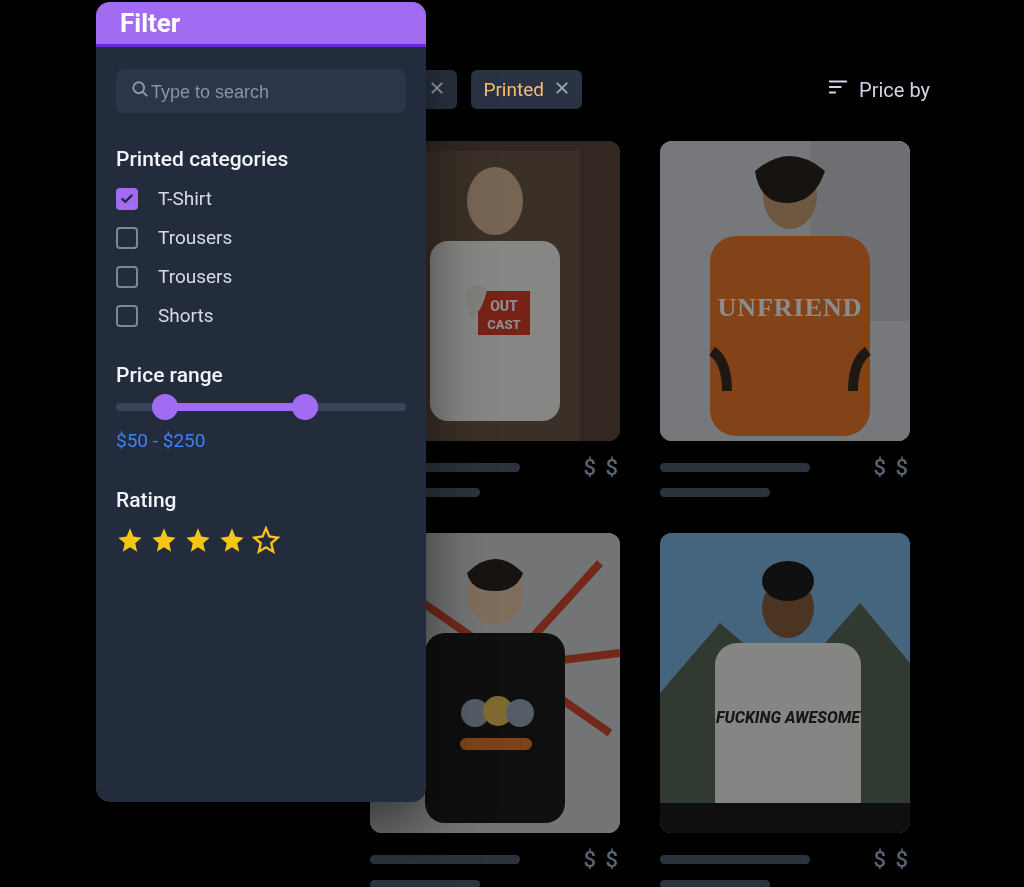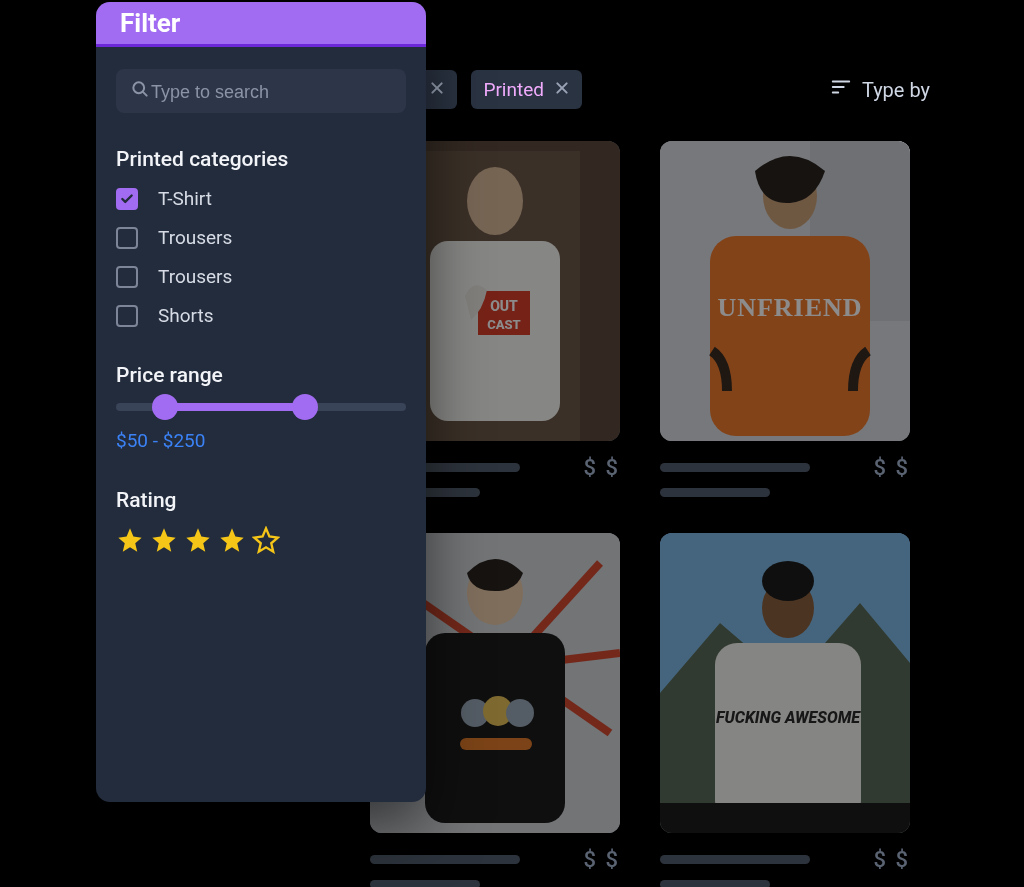--- a/index.html
+++ b/index.html
@@ -21,21 +21,21 @@
     width: 560px;
   }
   .toprow {
     display: flex;
     align-items: center;
     gap: 14px;
     margin-bottom: 32px;
   }
   .chip {
     background: #2a3342;
-    color: #f0abfc;
+    color: #fdba74;
     border-radius: 6px;
     padding: 8px 12px;
     display: flex;
     align-items: center;
     gap: 10px;
     font-size: 19px;
   }
   .chip svg { width: 16px; height: 16px; }
   .spacer { flex: 1; }
   .sortby {
@@ -191,21 +191,21 @@
           </svg>
       </span>
     </div>
     <div class="spacer"></div>
     <div class="sortby">
       <span>
         <svg viewBox="0 0 24 24" fill="none" stroke="#cfd6e4" stroke-width="2" stroke-linecap="round">
             <path d="M3 6h18M3 12h12M3 18h6"></path>
           </svg>
       </span>
-      <span>Type by</span>
+      <span>Price by</span>
     </div>
   </div>
 
   <div class="card-grid">
 
     <div class="card">
       <div class="thumb">
         <svg viewBox="0 0 250 300">
           <rect width="250" height="300" fill="#5b4a3c"></rect>
           <rect x="40" y="10" width="170" height="290" fill="#6b5848"></rect>

